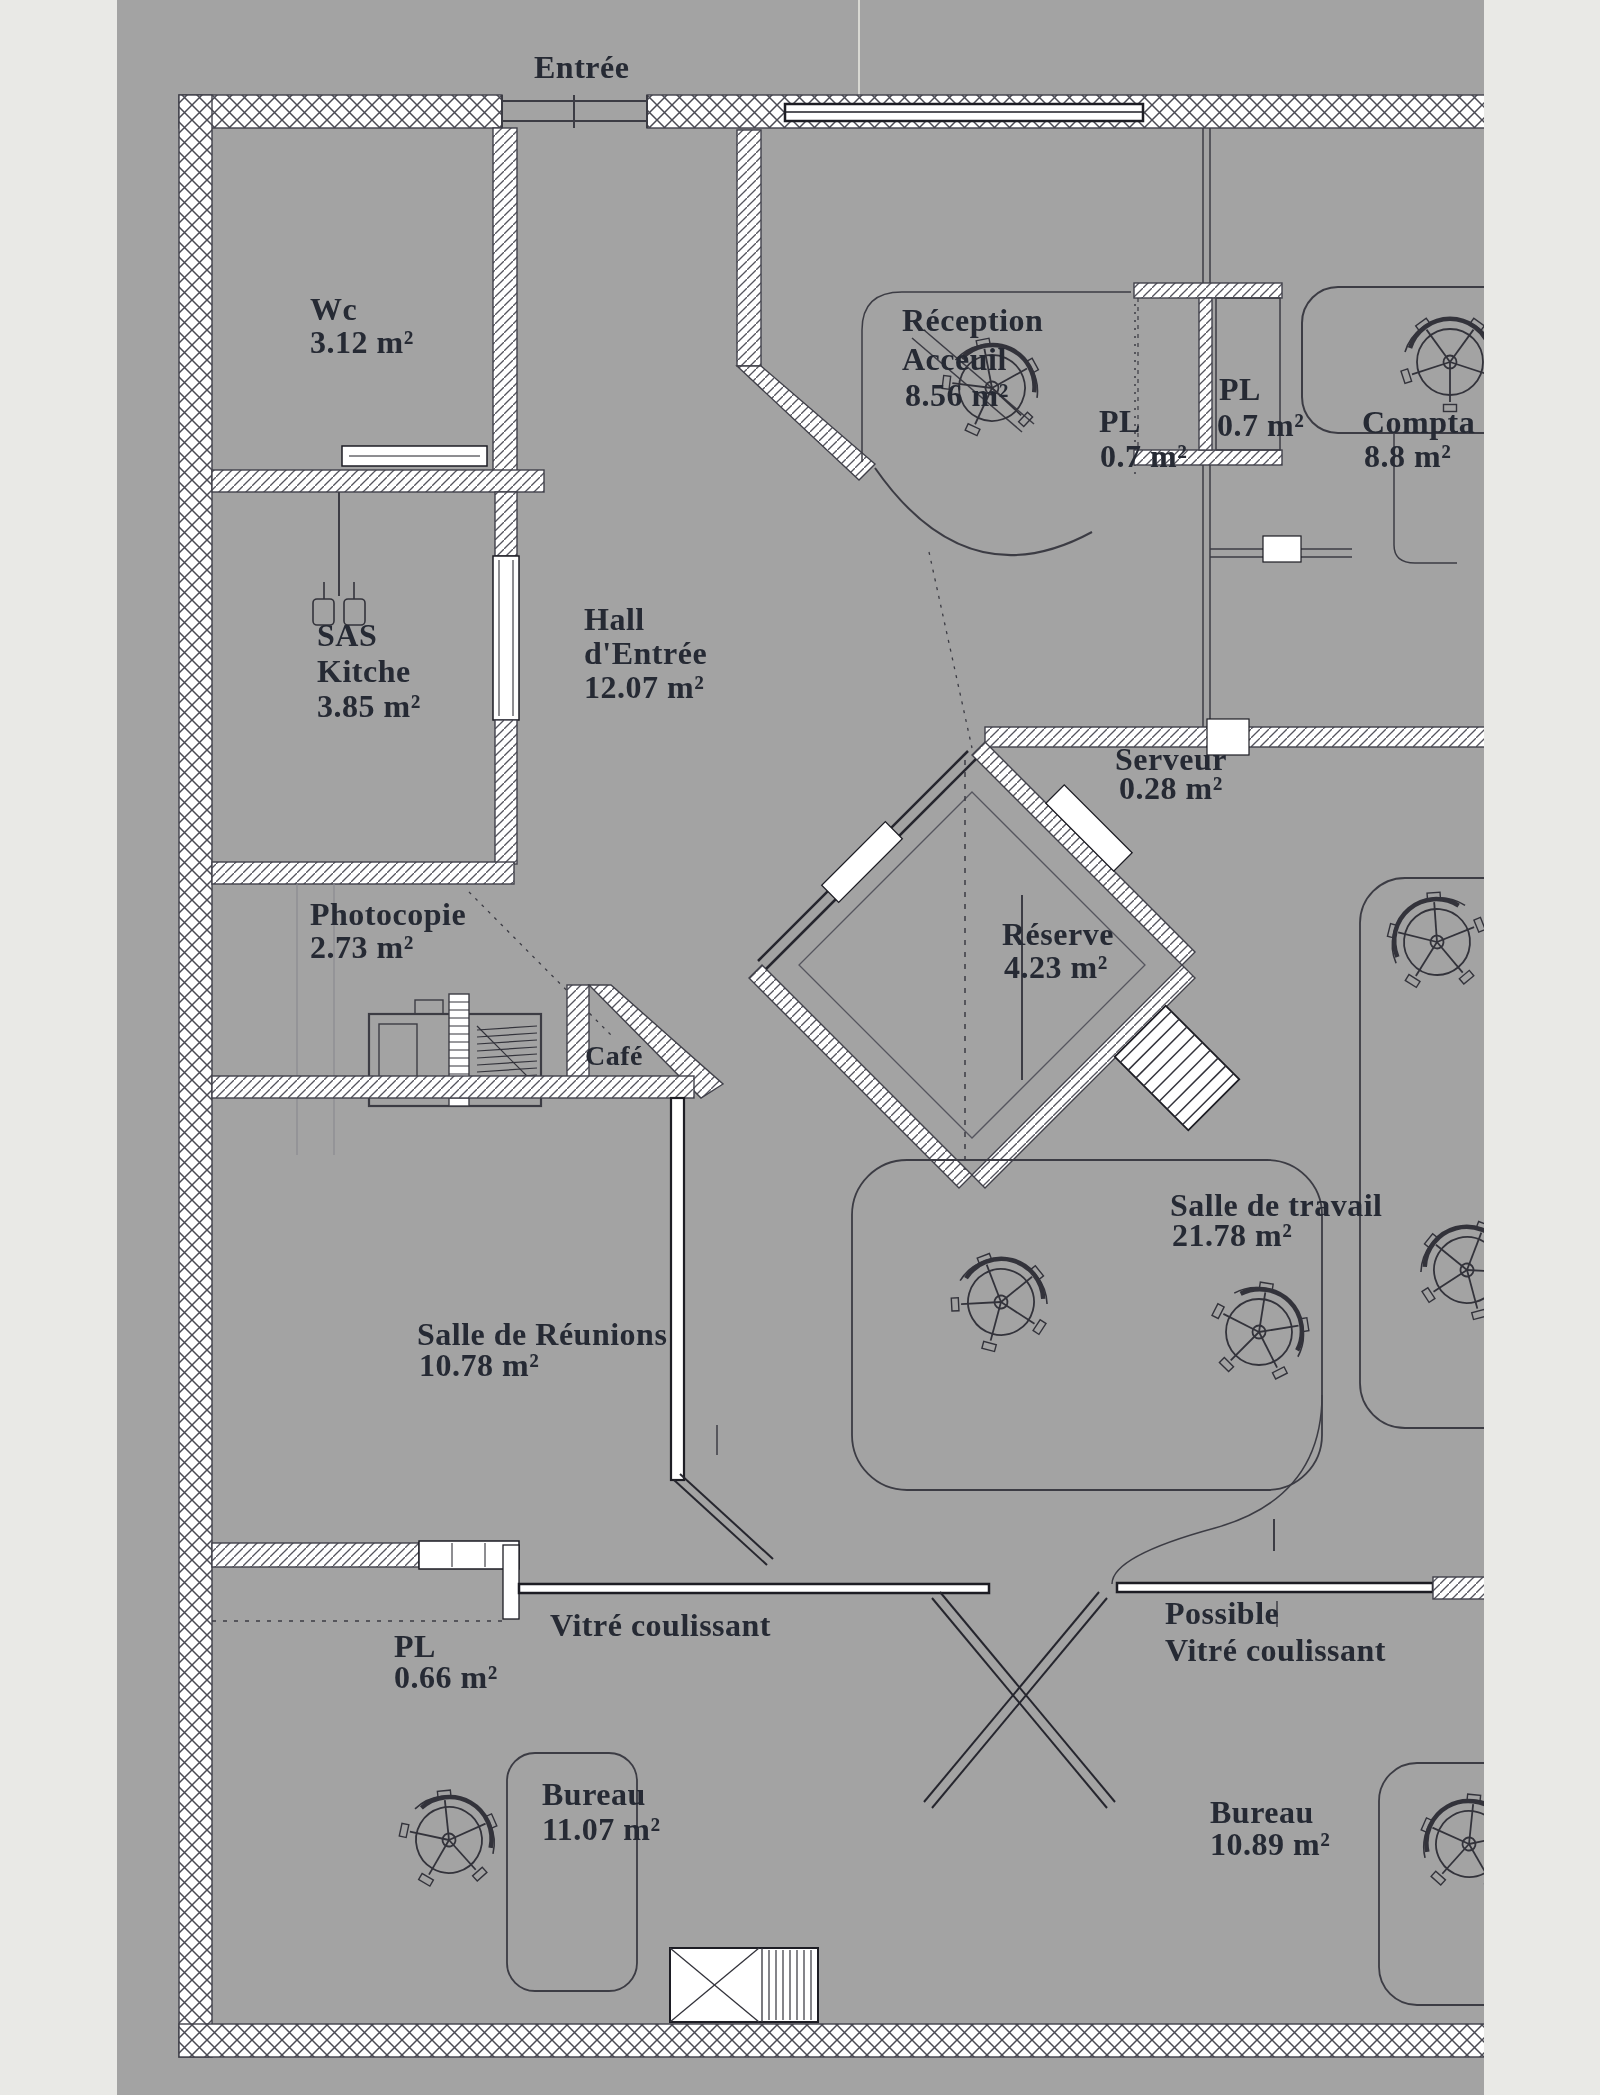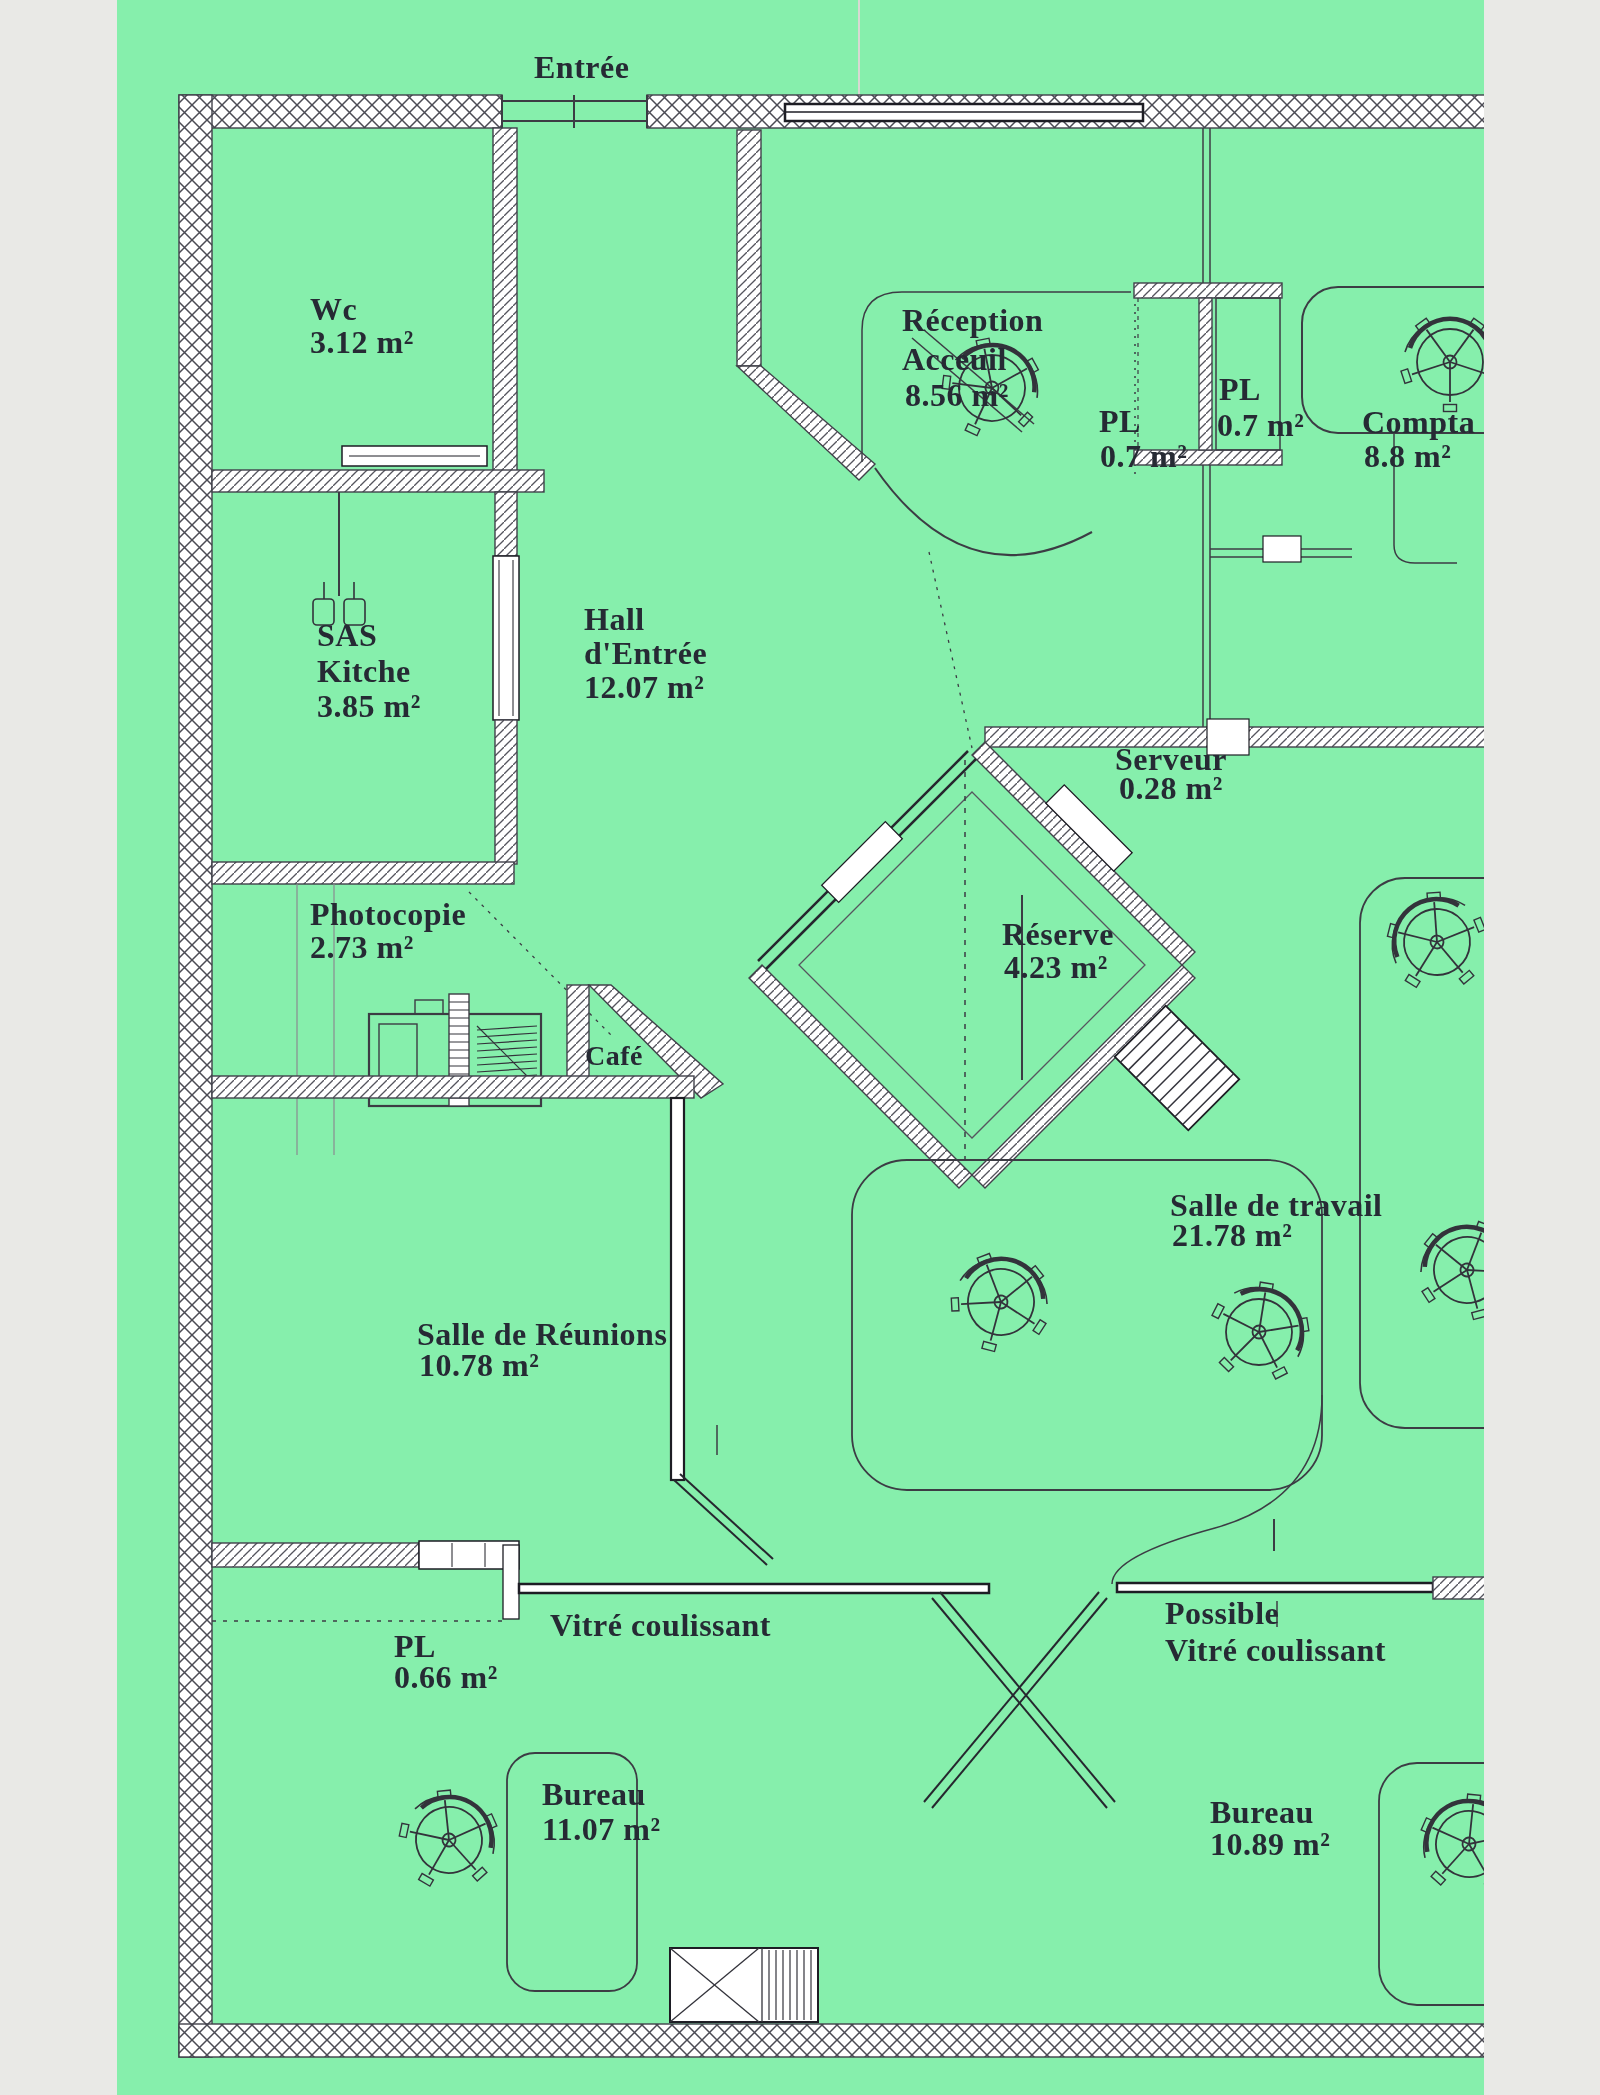--- a/index.html
+++ b/index.html
@@ -1,17 +1,17 @@
 <!DOCTYPE html>
 <html><head>
 <meta charset="utf-8">
 <title>Floor Plan</title>
 <style>
   html,body{margin:0;padding:0;background:#e9e9e6;}
-  .page{position:relative;width:1367px;height:2095px;background:#86efac;margin:0 auto;
+  .page{position:relative;width:1367px;height:2095px;background:#a3a3a3;margin:0 auto;
         font-family:"Liberation Serif", serif;overflow:hidden;}
   svg{position:absolute;left:0;top:0;}
   .wall{stroke:#41414a;stroke-width:1.4;}
   .thin{fill:none;stroke:#3c3c44;}
   .dark{fill:#ffffff;stroke:#1d1d24;}
   .lbl{font-family:"Liberation Serif",serif;font-weight:bold;font-size:32px;fill:#262a34;letter-spacing:0.5px;}
   .lbl-sm{font-size:28px;}
 </style>
 </head>
 <body>

